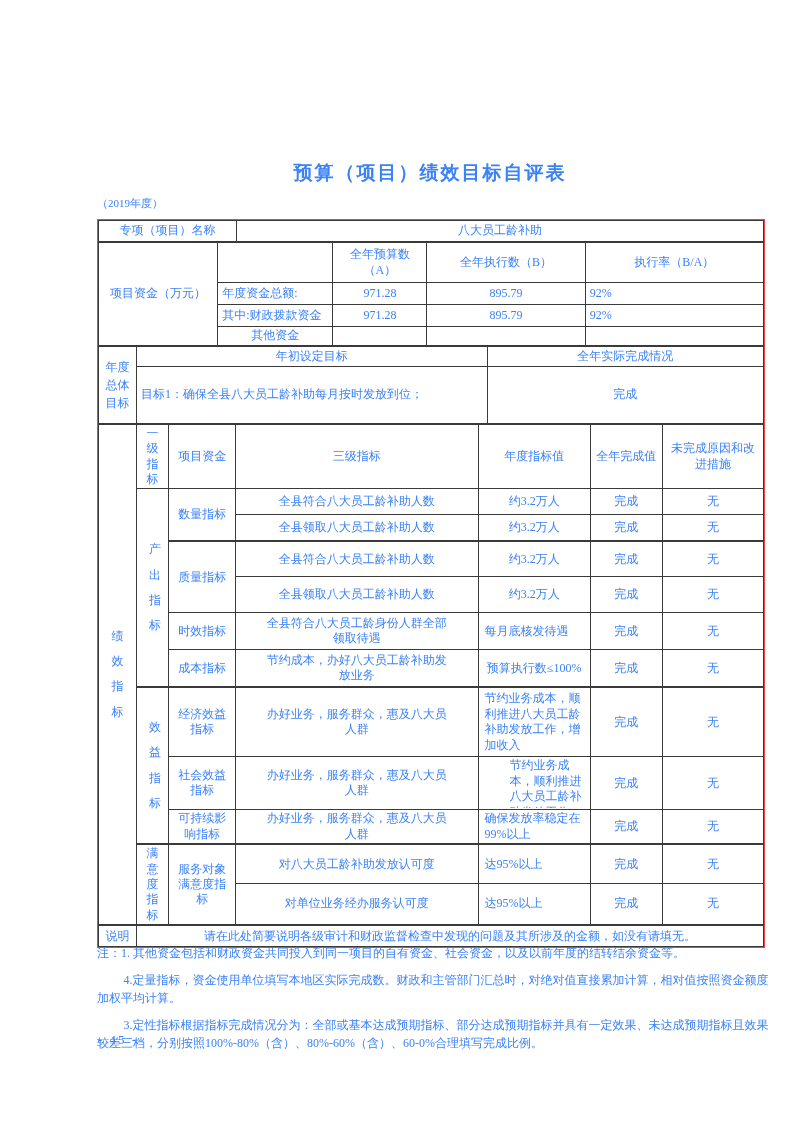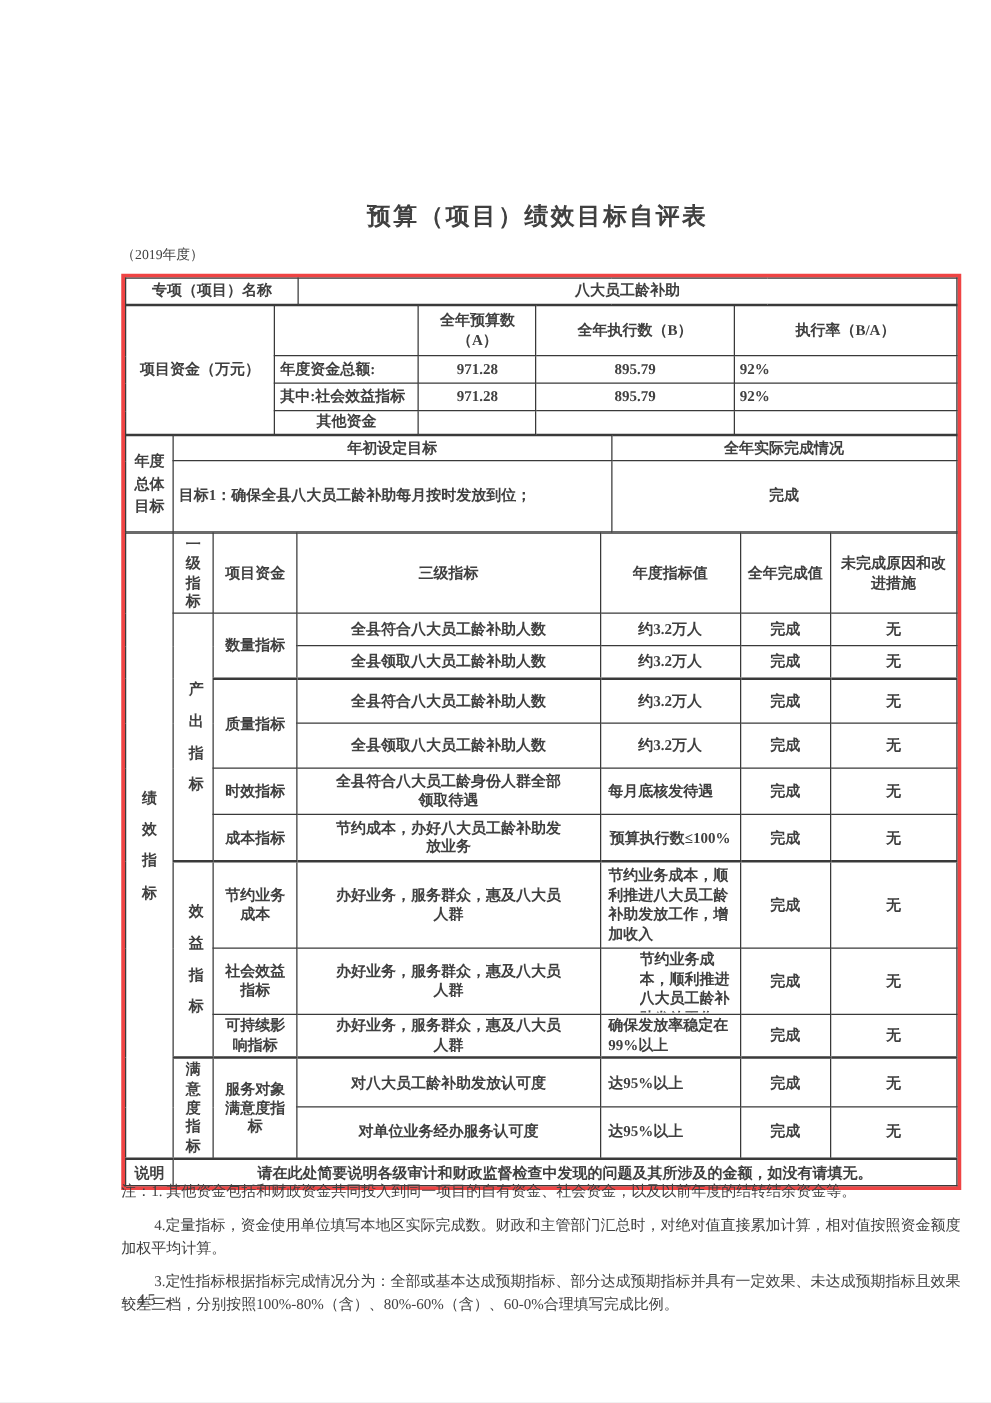--- a/index.html
+++ b/index.html
@@ -1,21 +1,21 @@
 <!DOCTYPE html>
 <html><head>
 <meta charset="utf-8">
 <style>
   html,body{margin:0;padding:0;background:#e8e8e8;}
   .page{position:relative;width:793px;height:1122px;background:#ffffff;margin:0 auto;
-        font-family:"Liberation Serif","DejaVu Serif",serif;color:#404040;overflow:hidden;}
+        font-family:"Liberation Serif","DejaVu Serif",serif;color:#3b82f6;overflow:hidden;}
   .doc-title{position:absolute;left:97px;top:160px;width:666px;text-align:center;
         font-size:19px;font-weight:bold;letter-spacing:2px;}
   .doc-subtitle{position:absolute;left:97px;top:196px;width:666px;font-size:11px;}
-  .tbl-wrap{position:absolute;left:97px;top:219px;width:666px;border:3px solid #ef4444;font-weight:bold;}
+  .tbl-wrap{position:absolute;left:97px;top:219px;width:666px;border:1px solid #ef4444;}
   table{border-collapse:collapse;width:100%;table-layout:fixed;}
   td{border:1px solid #3a3a3a;font-size:12px;text-align:center;vertical-align:middle;
      padding:1px 4px;word-break:break-all;line-height:1.28;overflow:hidden;}
   .al{text-align:left;}
   .vert{padding:0 12px;line-height:2.1;}  
   .vert2{line-height:1.5;}
   .l3pad{padding:1px 26px;}
   .valpad{padding:1px 6px;}
   .thick td{border-top-width:2px;}
   .clip{max-height:50px;overflow:hidden;margin-left:25px;}
@@ -65,21 +65,21 @@
         <td>全年执行数（B）</td>
         <td>执行率（B/A）</td>
       </tr>
       <tr style="height:22px">
         <td class="al">年度资金总额:</td>
         <td>971.28</td>
         <td>895.79</td>
         <td class="al">92%</td>
       </tr>
       <tr style="height:22px">
-        <td class="al">其中:社会效益指标</td>
+        <td class="al">其中:财政拨款资金</td>
         <td>971.28</td>
         <td>895.79</td>
         <td class="al">92%</td>
       </tr>
       <tr style="height:19px">
         <td>其他资金</td>
         <td></td>
         <td></td>
         <td></td>
       </tr>
@@ -161,21 +161,21 @@
       </tr>
       <tr style="height:37px">
         <td>成本指标</td>
         <td class="l3pad">节约成本，办好八大员工龄补助发放业务</td>
         <td class="valpad">预算执行数≤100%</td>
         <td>完成</td>
         <td>无</td>
       </tr>
       <tr class="thick" style="height:70px">
         <td rowspan="3" class="vert">效益指标</td>
-        <td style="padding:1px 6px">节约业务成本</td>
+        <td style="padding:1px 6px">经济效益指标</td>
         <td class="l3pad">办好业务，服务群众，惠及八大员人群</td>
         <td class="valpad al">节约业务成本，顺利推进八大员工龄补助发放工作，增加收入</td>
         <td>完成</td>
         <td>无</td>
       </tr>
       <tr style="height:50px">
         <td style="padding:1px 6px">社会效益指标</td>
         <td class="l3pad">办好业务，服务群众，惠及八大员人群</td>
         <td class="valpad al">
               <div class="clip">节约业务成本，顺利推进八大员工龄补助发放工作</div>

